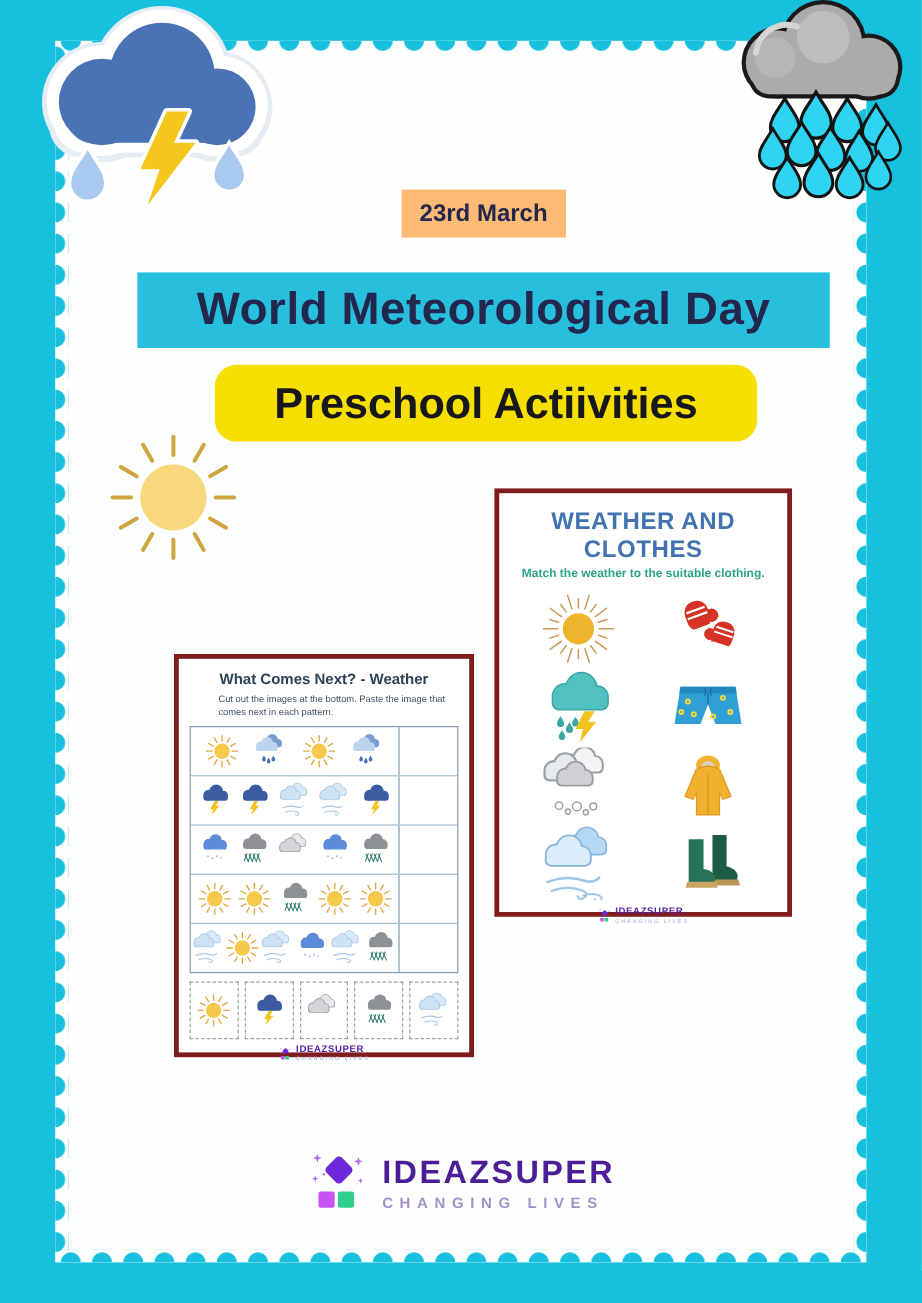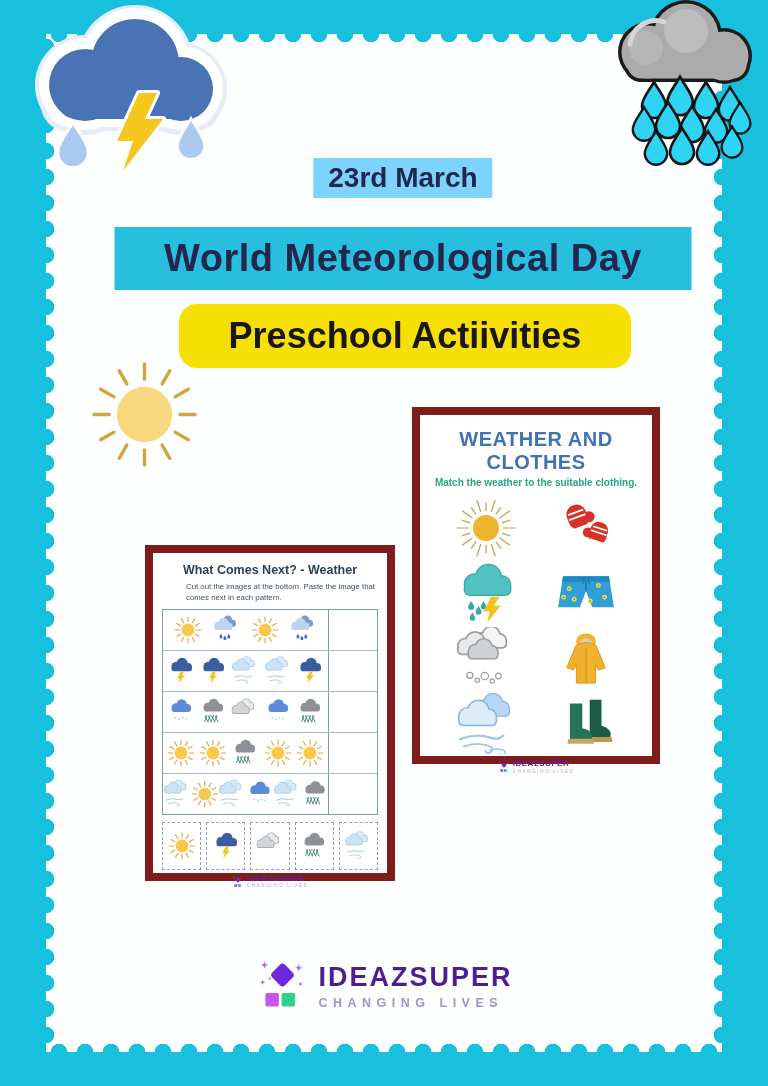--- a/index.html
+++ b/index.html
@@ -16,26 +16,26 @@
 
   
   .dec{position:absolute;display:block;}
   .dec svg{display:block;width:100%;height:100%;}
   .dec-storm{left:22px;top:5px;width:212px;height:170px;}
   .dec-rain{left:598px;top:0px;width:170px;height:168px;}
   .dec-sun{left:92px;top:362px;width:105px;height:105px;}
 
   
   .badge{position:absolute;transform:translateX(-50%);font-weight:800;text-align:center;color:#23264d;white-space:nowrap;}
-  .badge-pink{left:403px;top:158px;height:40px;line-height:40px;padding:0 15px;background:#7dd3fc;font-size:28px;}
+  .badge-pink{left:403px;top:158px;height:40px;line-height:40px;padding:0 15px;background:#fdba74;font-size:20px;}
   .badge-cyan{left:403px;top:227px;width:577px;height:63px;line-height:63px;background:#28bfdf;font-size:38px;letter-spacing:0.5px;}
   .badge-yellow{left:405px;top:304px;width:452px;height:64px;line-height:64px;background:#f6e003;font-size:36px;border-radius:18px;color:#17171c;}
 
   
-  .ws{position:absolute;background:#fff;border:8px solid #7f1d1d;box-sizing:border-box;}
+  .ws{position:absolute;background:#fff;border:4px solid #7f1d1d;box-sizing:border-box;}
   .ws-left{left:145px;top:545px;width:250px;height:336px;padding:10px 9px 5px;}
   .ws-right{left:412px;top:407px;width:248px;height:357px;padding:13px 10px 6px;}
 
   .ws-title{font-size:12.5px;font-weight:800;color:#2c4257;text-align:center;}
   .ws-instr{font-size:7.8px;color:#3e5166;margin-top:4px;line-height:1.45;margin-left:24px;}
   .pgrid{margin-top:5px;border:1.5px solid #7f9cb5;}
   .pg-row{display:flex;height:40px;border-bottom:1px solid #a5bccd;}
   .pg-row:last-child{border-bottom:none;}
   .pg-pattern{flex:1;display:flex;align-items:center;justify-content:space-evenly;border-right:1px solid #7f9cb5;overflow:hidden;}
   .pg-answer{width:48px;}

